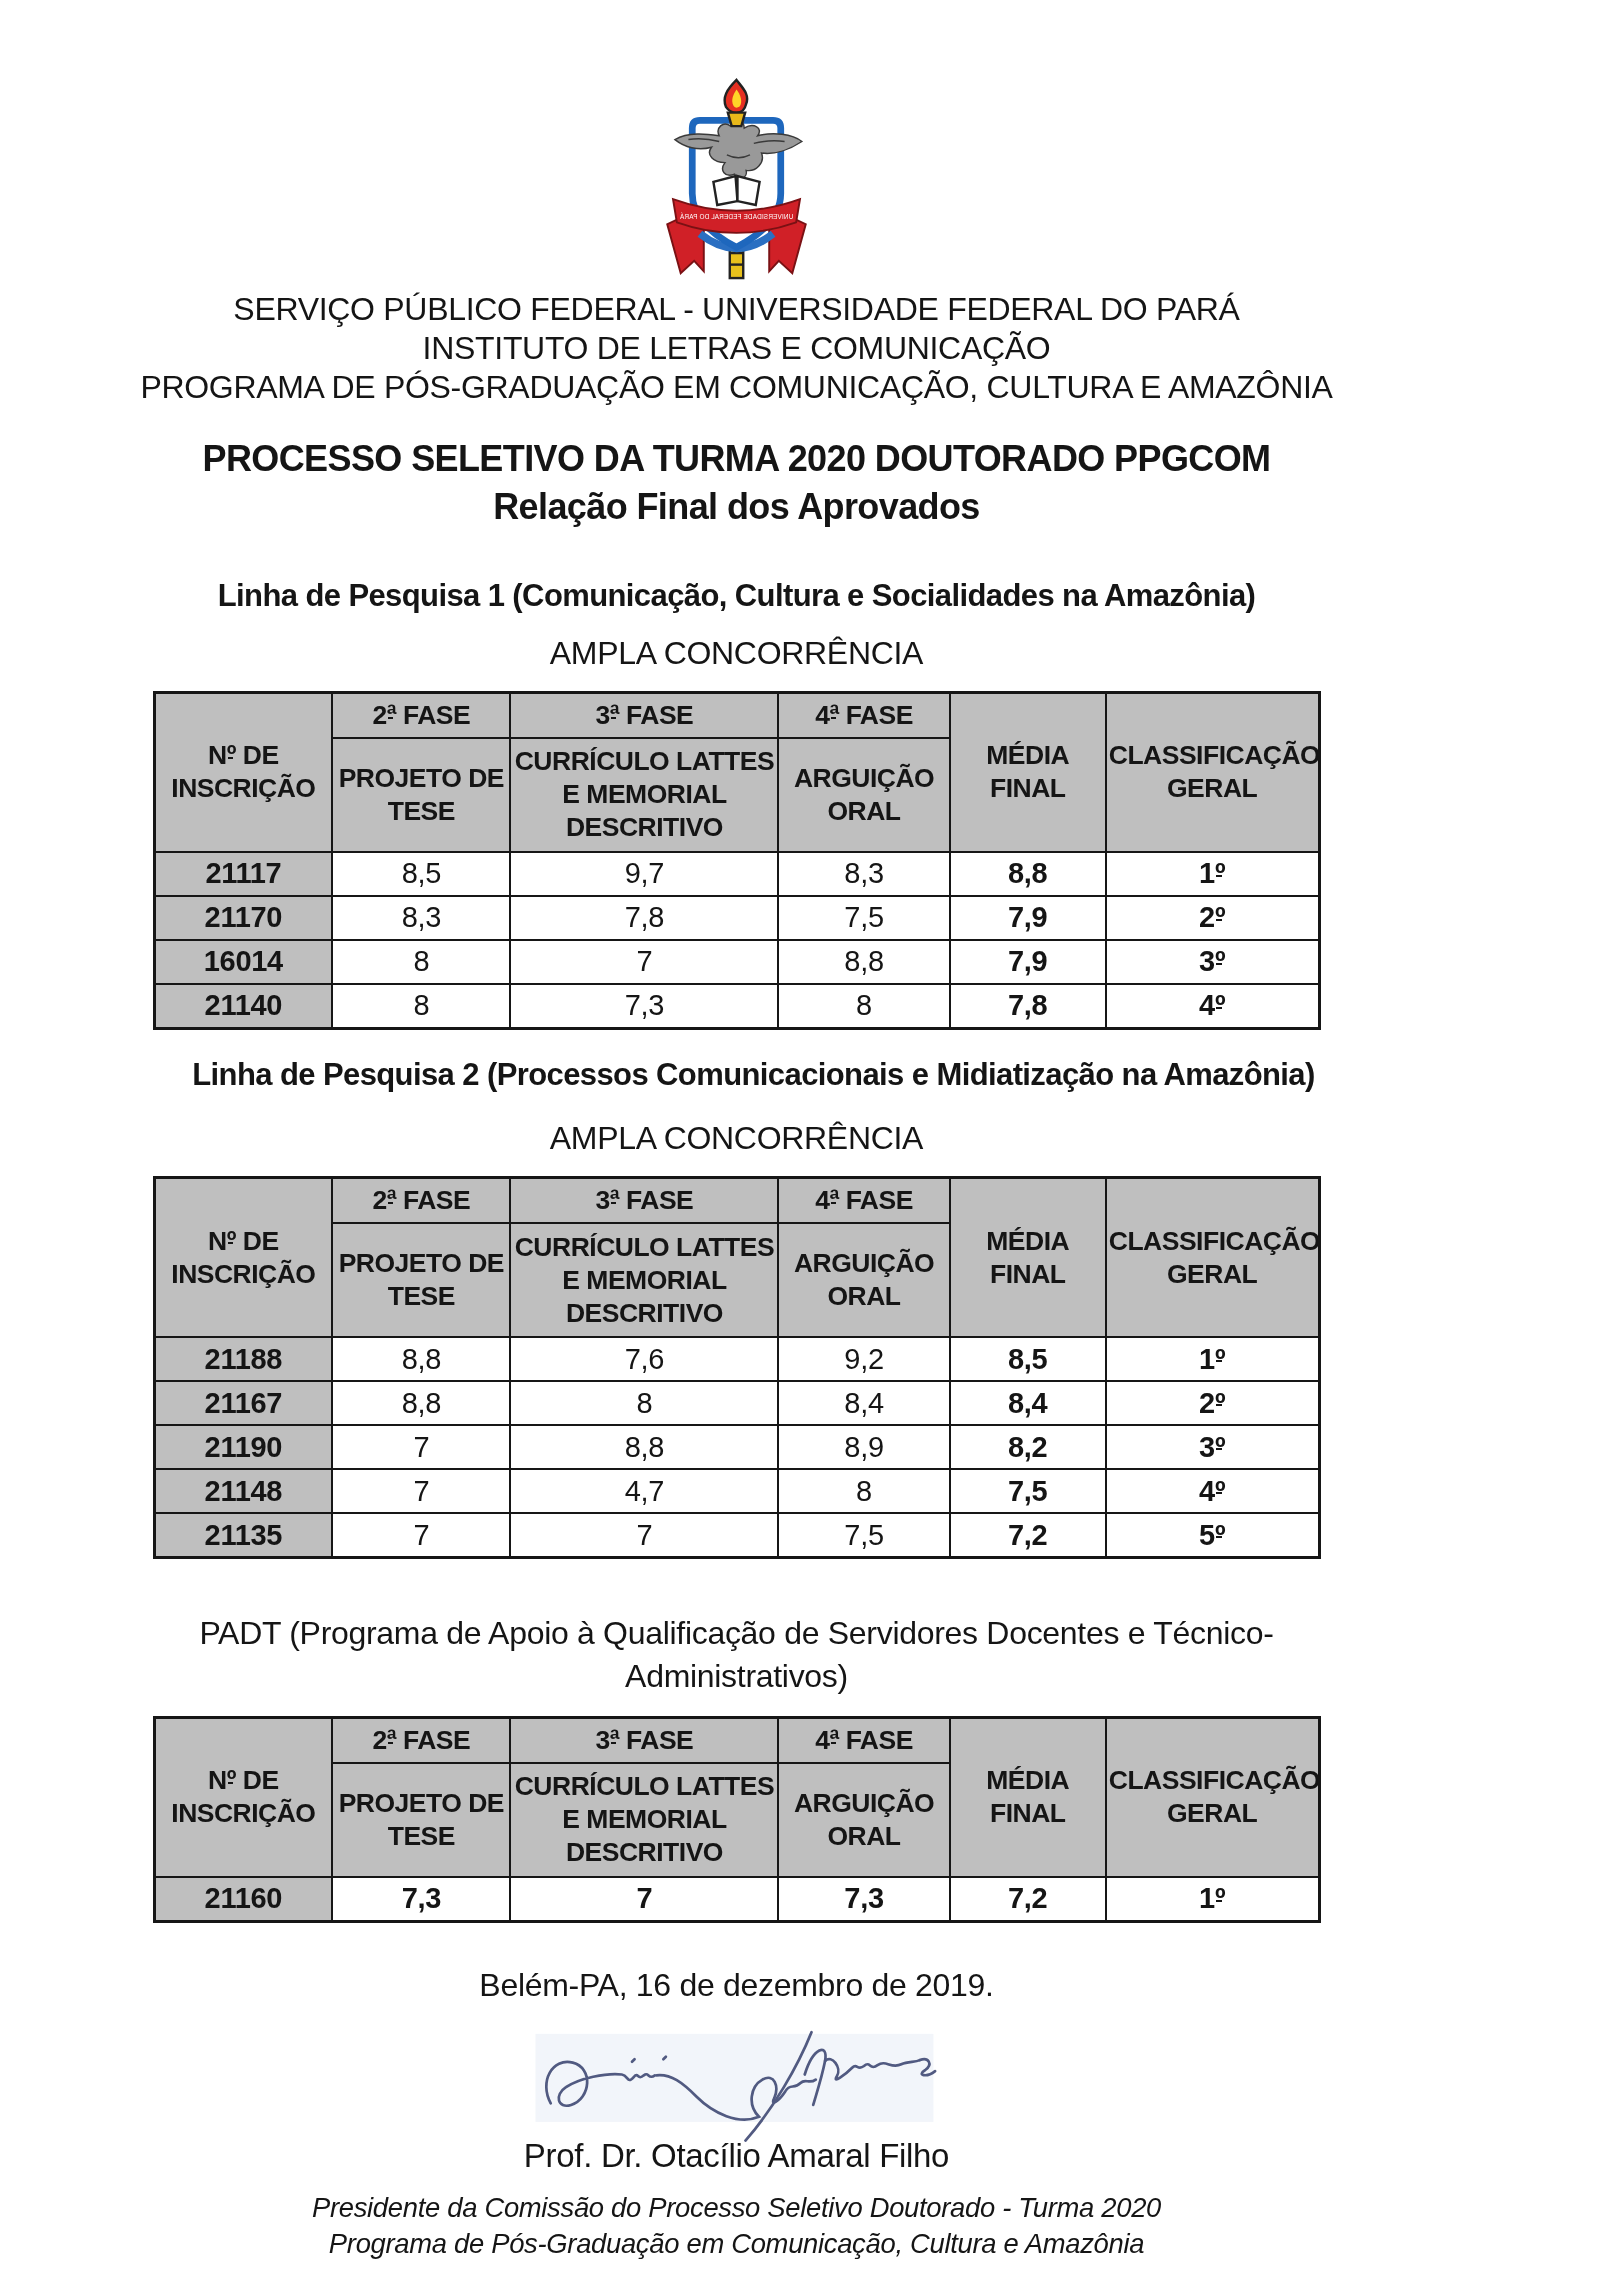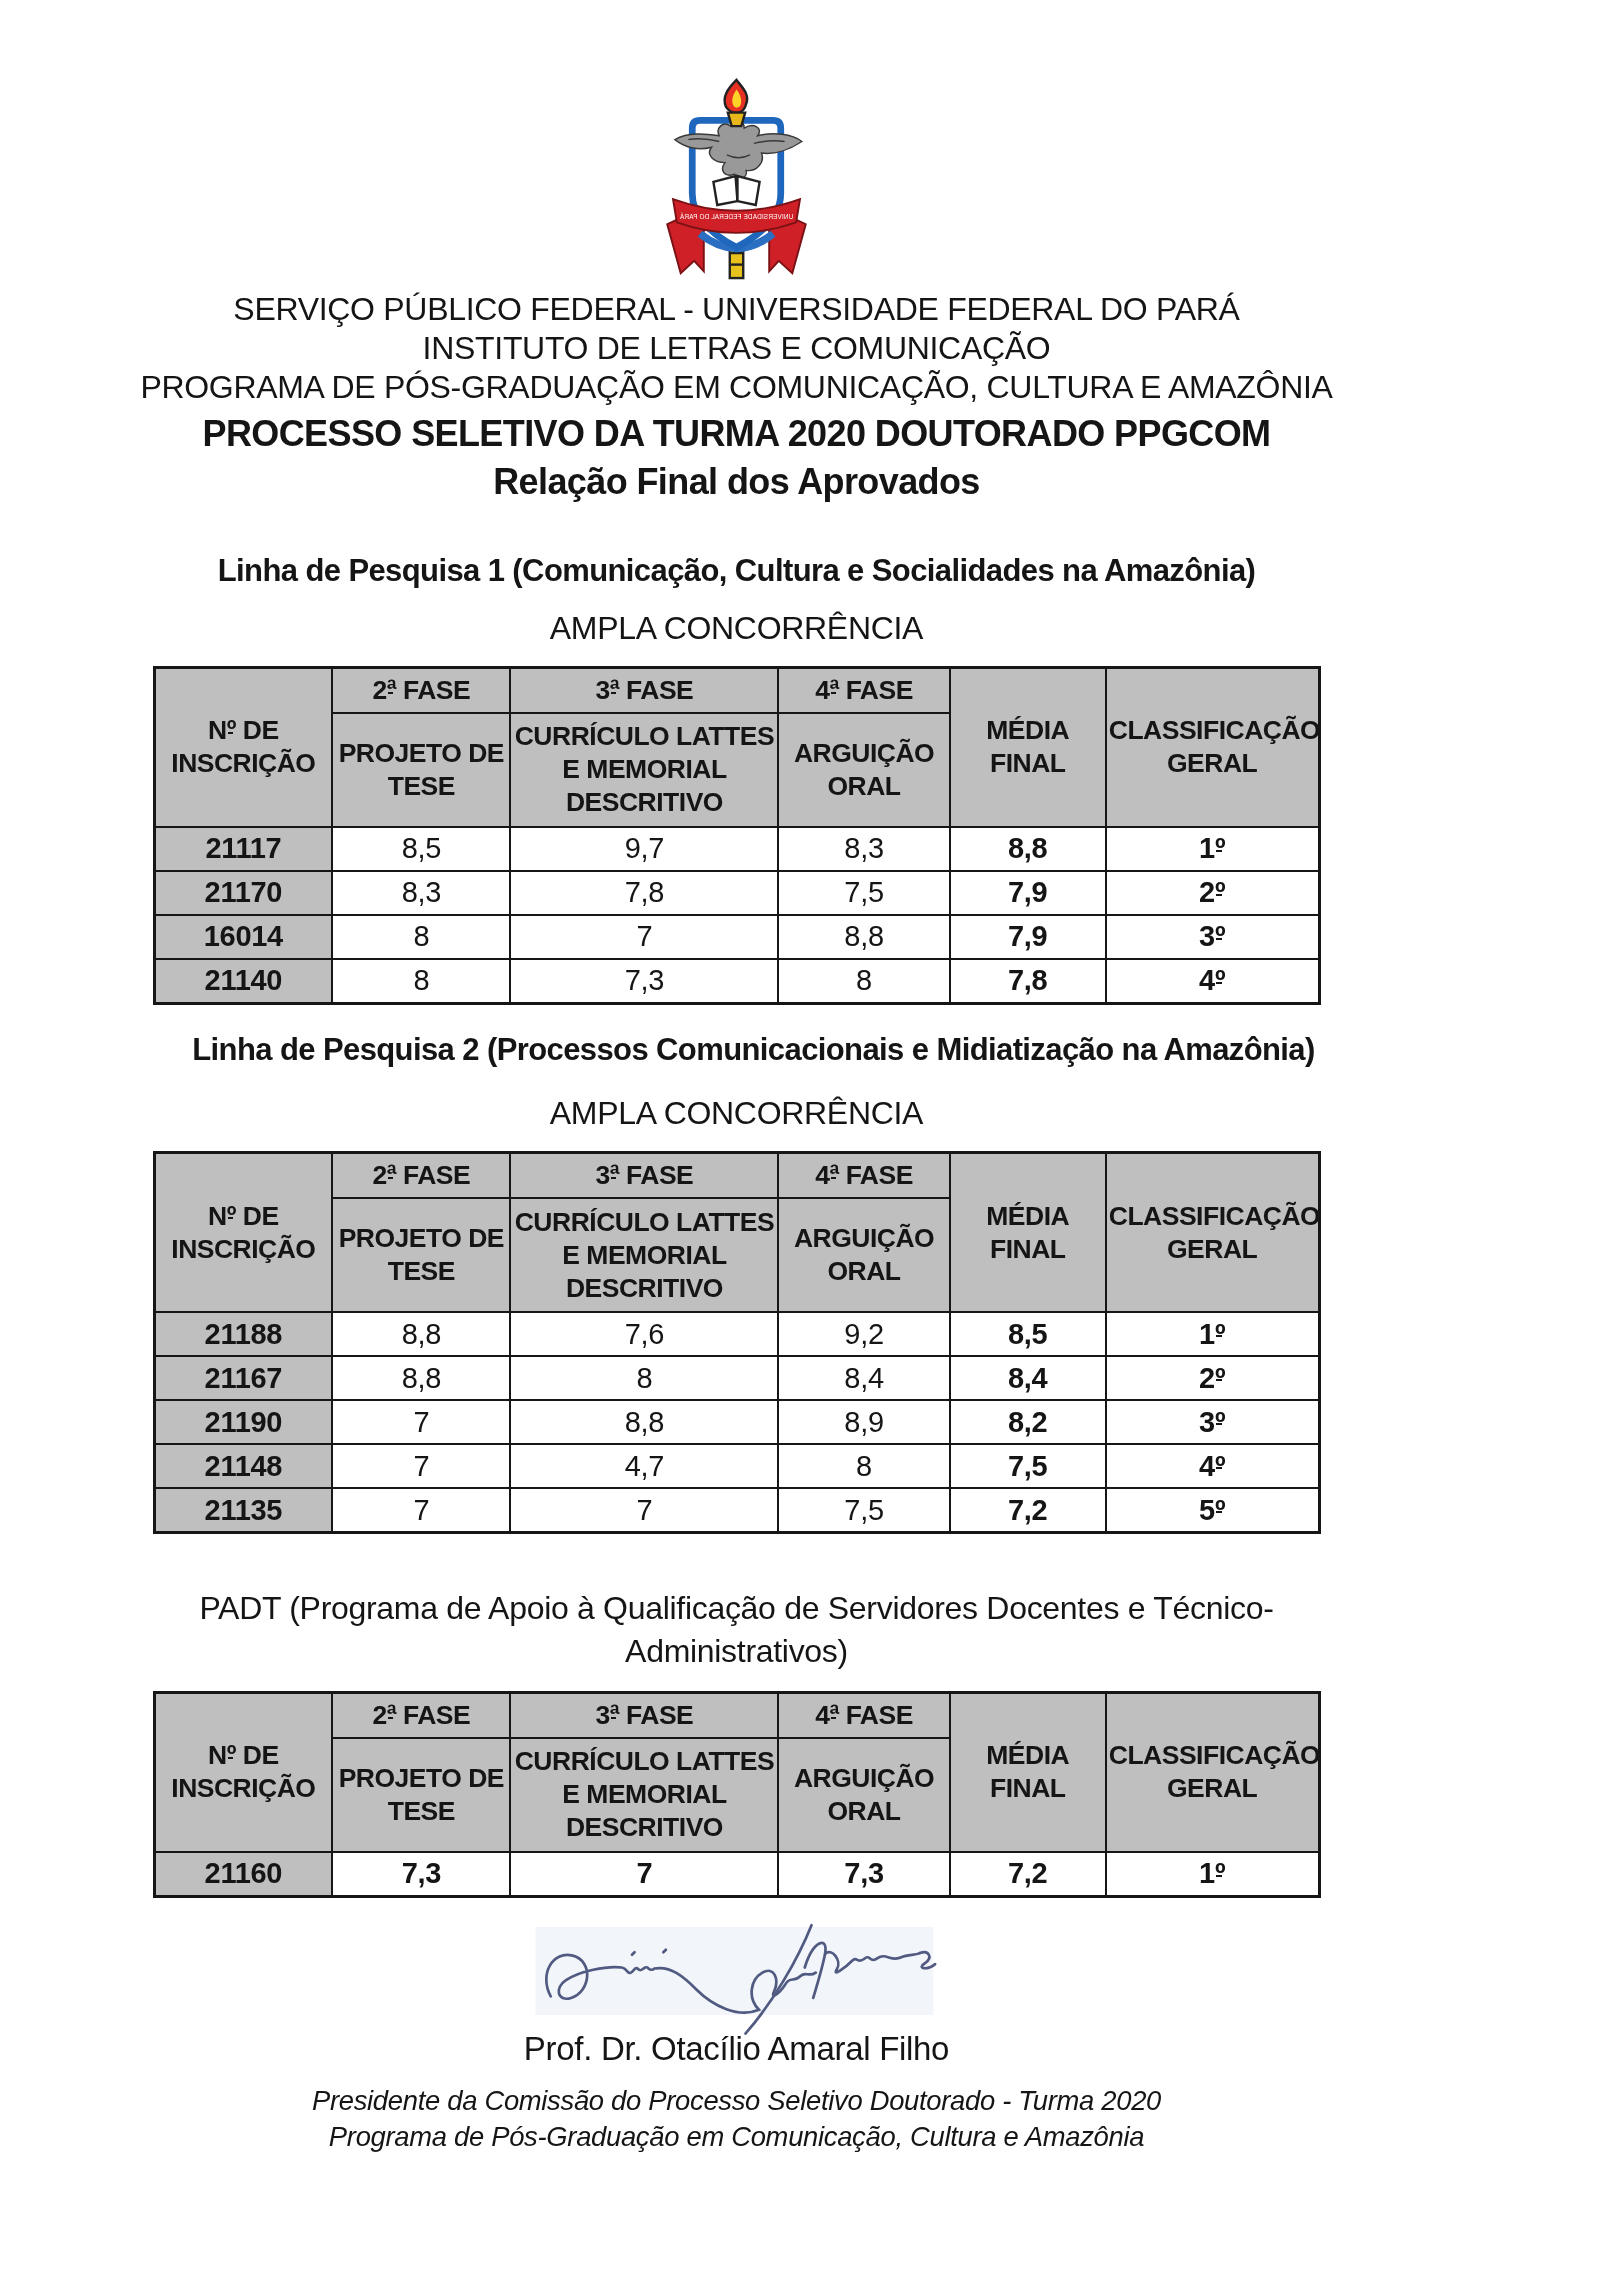--- a/index.html
+++ b/index.html
@@ -9,21 +9,21 @@
     font-family:"Liberation Sans",sans-serif;
     letter-spacing:-0.3px;
     text-align:center;
   }
   p{margin:0;}
   
   .logo{margin:78px auto 9.8px;width:159px;height:202px;}
   
   .org p{font-size:32px;line-height:39px;}
   
-  .doc-title{margin-top:3px;}
+  .doc-title{margin-top:28px;}
   .doc-title p{font-size:36px;font-weight:bold;line-height:48px;letter-spacing:-0.6px;}
   
   .sec-heading{font-size:31px;font-weight:bold;line-height:39px;letter-spacing:-0.6px;}
   .sec-sub{font-size:32px;line-height:39px;}
   #sec1-heading{margin-top:45px;}
   #sec1-sub{margin-top:19.6px;}
   #sec2-heading{margin-top:25px;padding-left:34px;}
   #sec2-sub{margin-top:25.5px;}
   .padt{max-width:1108px;margin:53px auto 0;font-size:32px;line-height:43px;}
   
@@ -265,20 +265,21 @@
         <td class="insc">21160</td>
         <td>7,3</td>
         <td>7</td>
         <td>7,3</td>
         <td class="media">7,2</td>
         <td class="cls">1<span class="ord">º</span></td>
       </tr>
     </tbody>
   </table>
 
+  <p class="date-line">Belém-PA, 16 de dezembro de 2019.</p>
 
   <div class="sig-wrap">
     <svg width="490" height="127" viewBox="0 0 500 150" xmlns="http://www.w3.org/2000/svg">
       <rect x="12" y="14" width="470" height="104" fill="#f2f5fa"></rect>
       <g fill="none" stroke="#49527b" stroke-width="3.2" stroke-linecap="round" opacity="0.95">
         <path d="M30,96 C16,70 32,42 56,48 C80,54 78,90 54,98 C38,103 34,86 48,77 C64,66 96,60 114,62 C122,63 120,74 128,65 C134,58 132,70 140,63 C146,58 145,69 153,63"></path>
         <path d="M126,47 l3,-3 M163,44 l3,-3"></path>
         <path d="M155,63 C172,61 186,72 202,88 C222,108 252,122 276,112 C262,98 266,76 280,68 C294,60 300,76 294,90 C289,100 299,94 307,82 C313,72 317,80 325,72 C331,66 335,74 343,68"></path>
         <path d="M338,12 C322,52 292,104 260,140"></path>
         <path d="M330,62 C340,30 358,24 354,46 C350,66 344,84 340,98"></path>

